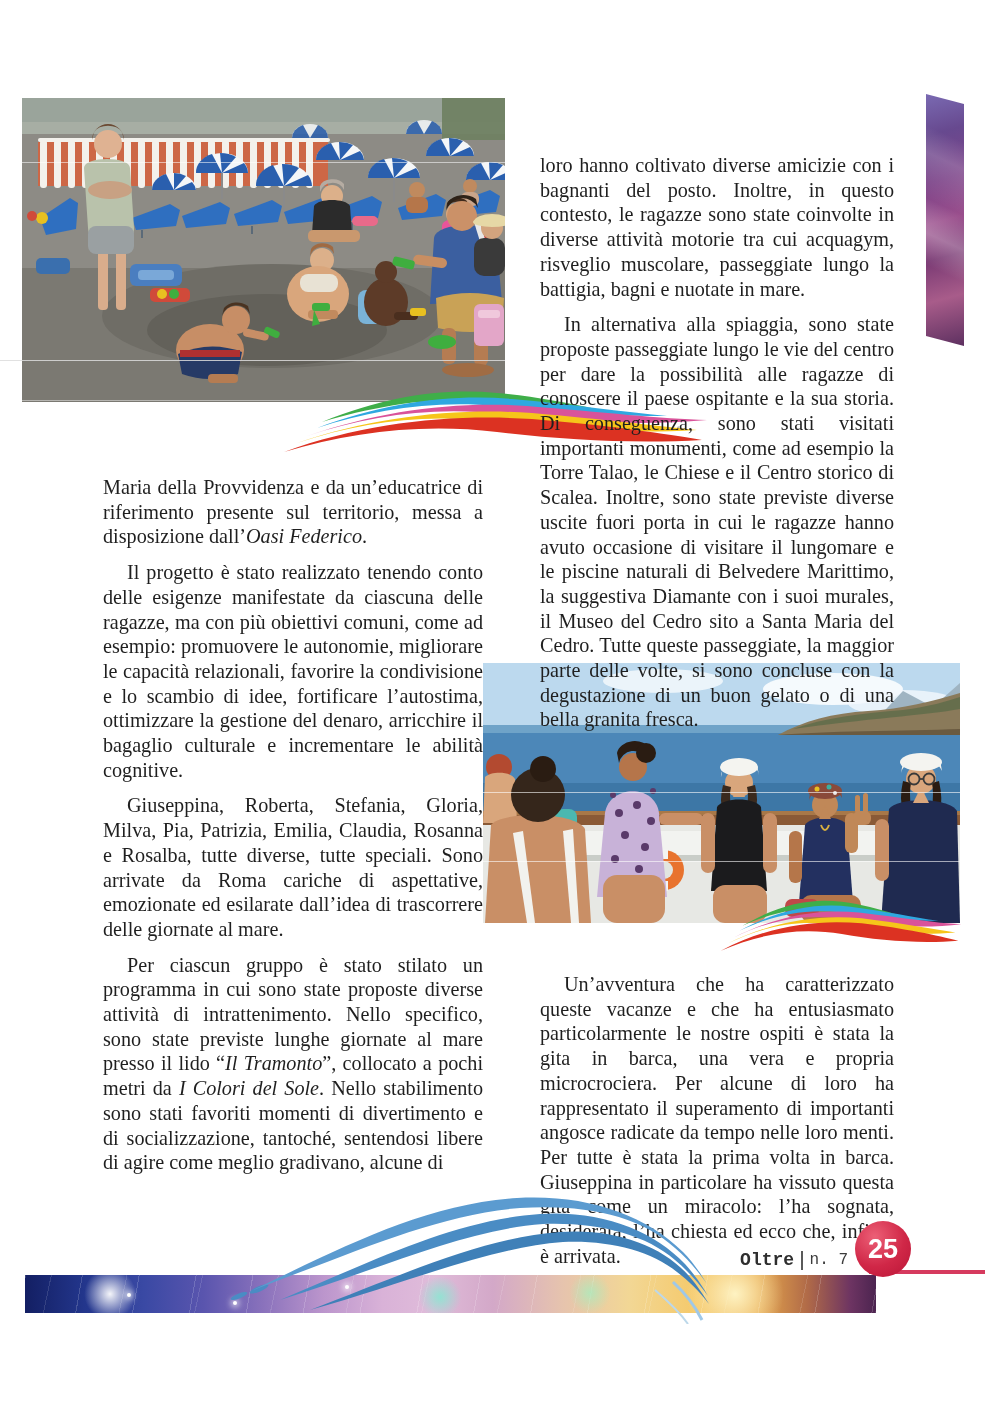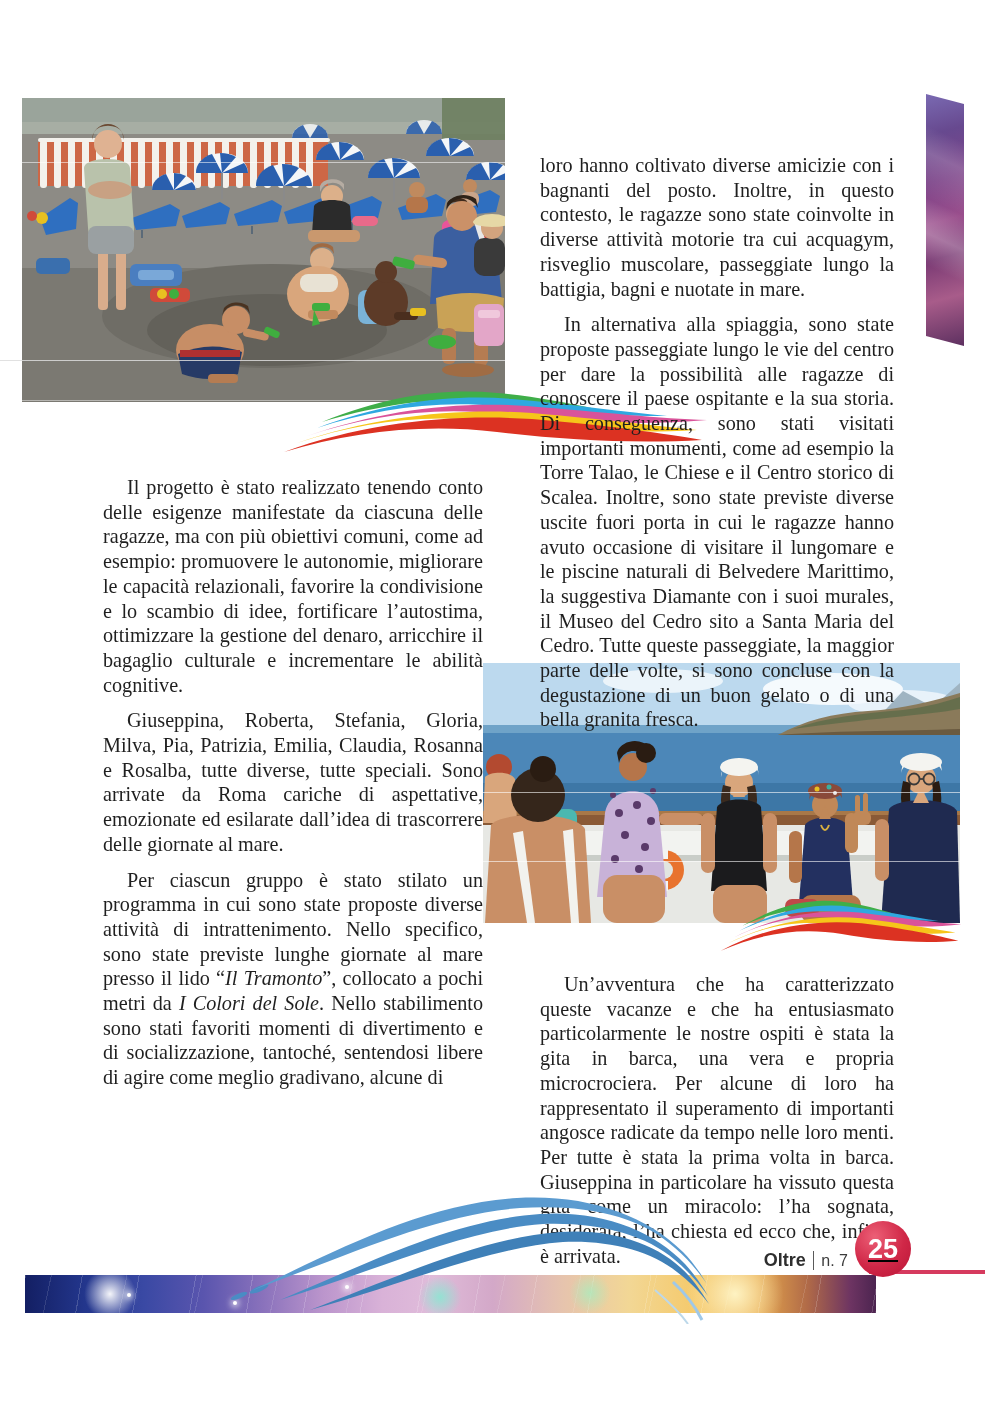--- a/index.html
+++ b/index.html
@@ -80,30 +80,30 @@
   .glow-a { left:58px;  top:-6px;  width:54px; height:50px; background:radial-gradient(circle, rgba(255,255,255,.95), rgba(120,150,255,0) 70%); }
   .glow-b { left:392px; top:2px;   width:46px; height:40px; background:radial-gradient(circle, rgba(140,230,210,.9), rgba(140,230,210,0) 70%); }
   .glow-c { left:545px; top:-4px;  width:40px; height:44px; background:radial-gradient(circle, rgba(170,235,190,.8), rgba(170,235,190,0) 70%); }
   .glow-d { left:650px; top:-12px; width:120px;height:62px; background:radial-gradient(circle, rgba(255,246,200,.95), rgba(255,200,90,0) 72%); }
   .strip .node { position:absolute; width:4px; height:4px; border-radius:50%; background:#fff; box-shadow:0 0 6px 2px rgba(255,255,255,.8); }
   .n1 { left:102px; top:18px; } .n2 { left:320px; top:10px; } .n3 { left:208px; top:26px; }
 
   
   .footer-line {
     position:absolute; top:1250px; right:152px; z-index:4;
-    display:flex; align-items:center; font-family:Liberation Sans, sans-serif;margin-left:25px;
+    display:flex; align-items:center; font-family:Liberation Mono, monospace;margin-left:25px;
   }
   .footer-mag { font-weight:bold; font-size:18px; color:#2e2e2e; }
   .footer-divider { width:1.5px; height:19px; background:#5a5a5a; margin:0 7px; }
   .footer-issue { font-size:16px; color:#3c3c3c;text-align:right; }
   .page-badge {
     position:absolute; left:855px; top:1221px; width:56px; height:56px; z-index:6;
     border-radius:50%;
     background:radial-gradient(circle at 35% 28%, #ec5f76, #d02747 55%, #b91537 100%);
-    display:flex; align-items:center; justify-content:center;text-decoration:underline;
+    display:flex; align-items:center; justify-content:center;
   }
   .page-badge span {
     font-family:"Liberation Sans", sans-serif; font-weight:bold;
     font-size:27px; color:#ffffff;
   }
   .footer-rule { position:absolute; left:869px; top:1270px; width:116px; height:4px; background:#d63a5e; z-index:4; }
 </style>
 </head>
 <body>
 
@@ -450,20 +450,21 @@
       <path d="M25,57 C105,30 185,22 260,27 C330,33 385,40 425,44 C360,48 285,44 225,36 C150,27 90,36 25,57 Z" fill="#f6c51a"></path>
       <path d="M12,66 C95,36 180,28 260,33 C335,39 395,48 430,54 C365,58 290,54 225,46 C150,37 80,46 12,66 Z" fill="#dc3222"></path>
     </svg>
   </div>
 
   <div class="banner">
     <span class="banner-text">ATOMI DI BENE</span>
   </div>
 
   <div class="col col-left">
+    <p class="flush"><span>Maria della Provvidenza e da un’educatrice di riferimento presente sul territorio, messa a disposizione dall’</span><span class="italic">Oasi Federico</span><span>.</span></p>
     <p>Il progetto è stato realizzato tenendo conto delle esigenze manifestate da ciascuna delle ragazze, ma con più obiettivi comuni, come ad esempio: promuovere le autonomie, migliorare le capacità relazionali, favorire la condivisione e lo scambio di idee, fortificare l’autostima, ottimizzare la gestione del denaro, arricchire il bagaglio culturale e incrementare le abilità cognitive.</p>
     <p>Giuseppina, Roberta, Stefania, Gloria, Milva, Pia, Patrizia, Emilia, Claudia, Rosanna e Rosalba, tutte diverse, tutte speciali. Sono arrivate da Roma cariche di aspettative, emozionate ed esilarate dall’idea di trascorrere delle giornate al mare.</p>
     <p><span>Per ciascun gruppo è stato stilato un programma in cui sono state proposte diverse attività di intrattenimento. Nello specifico, sono state previste lunghe giornate al mare presso il lido “</span><span class="italic">Il Tramonto</span><span>”, collocato a pochi metri da </span><span class="italic">I Colori del Sole</span><span>. Nello stabilimento sono stati favoriti momenti di divertimento e di socializzazione, tantoché, sentendosi libere di agire come meglio gradivano, alcune di</span></p>
   </div>
 
   <div class="col col-right">
     <p class="flush">loro hanno coltivato diverse amicizie con i bagnanti del posto. Inoltre, in questo contesto, le ragazze sono state coinvolte in diverse attività motorie tra cui acquagym, risveglio muscolare, passeggiate lungo la battigia, bagni e nuotate in mare.</p>
     <p>In alternativa alla spiaggia, sono state proposte passeggiate lungo le vie del centro per dare la possibilità alle ragazze di conoscere il paese ospitante e la sua storia. Di conseguenza, sono stati visitati importanti monumenti, come ad esempio la Torre Talao, le Chiese e il Centro storico di Scalea. Inoltre, sono state previste diverse uscite fuori porta in cui le ragazze hanno avuto occasione di visitare il lungomare e le piscine naturali di Belvedere Marittimo, la suggestiva Diamante con i suoi murales, il Museo del Cedro sito a Santa Maria del Cedro. Tutte queste passeggiate, la maggior parte delle volte, si sono concluse con la degustazione di un buon gelato o di una bella granita fresca.</p>
   </div>
 

